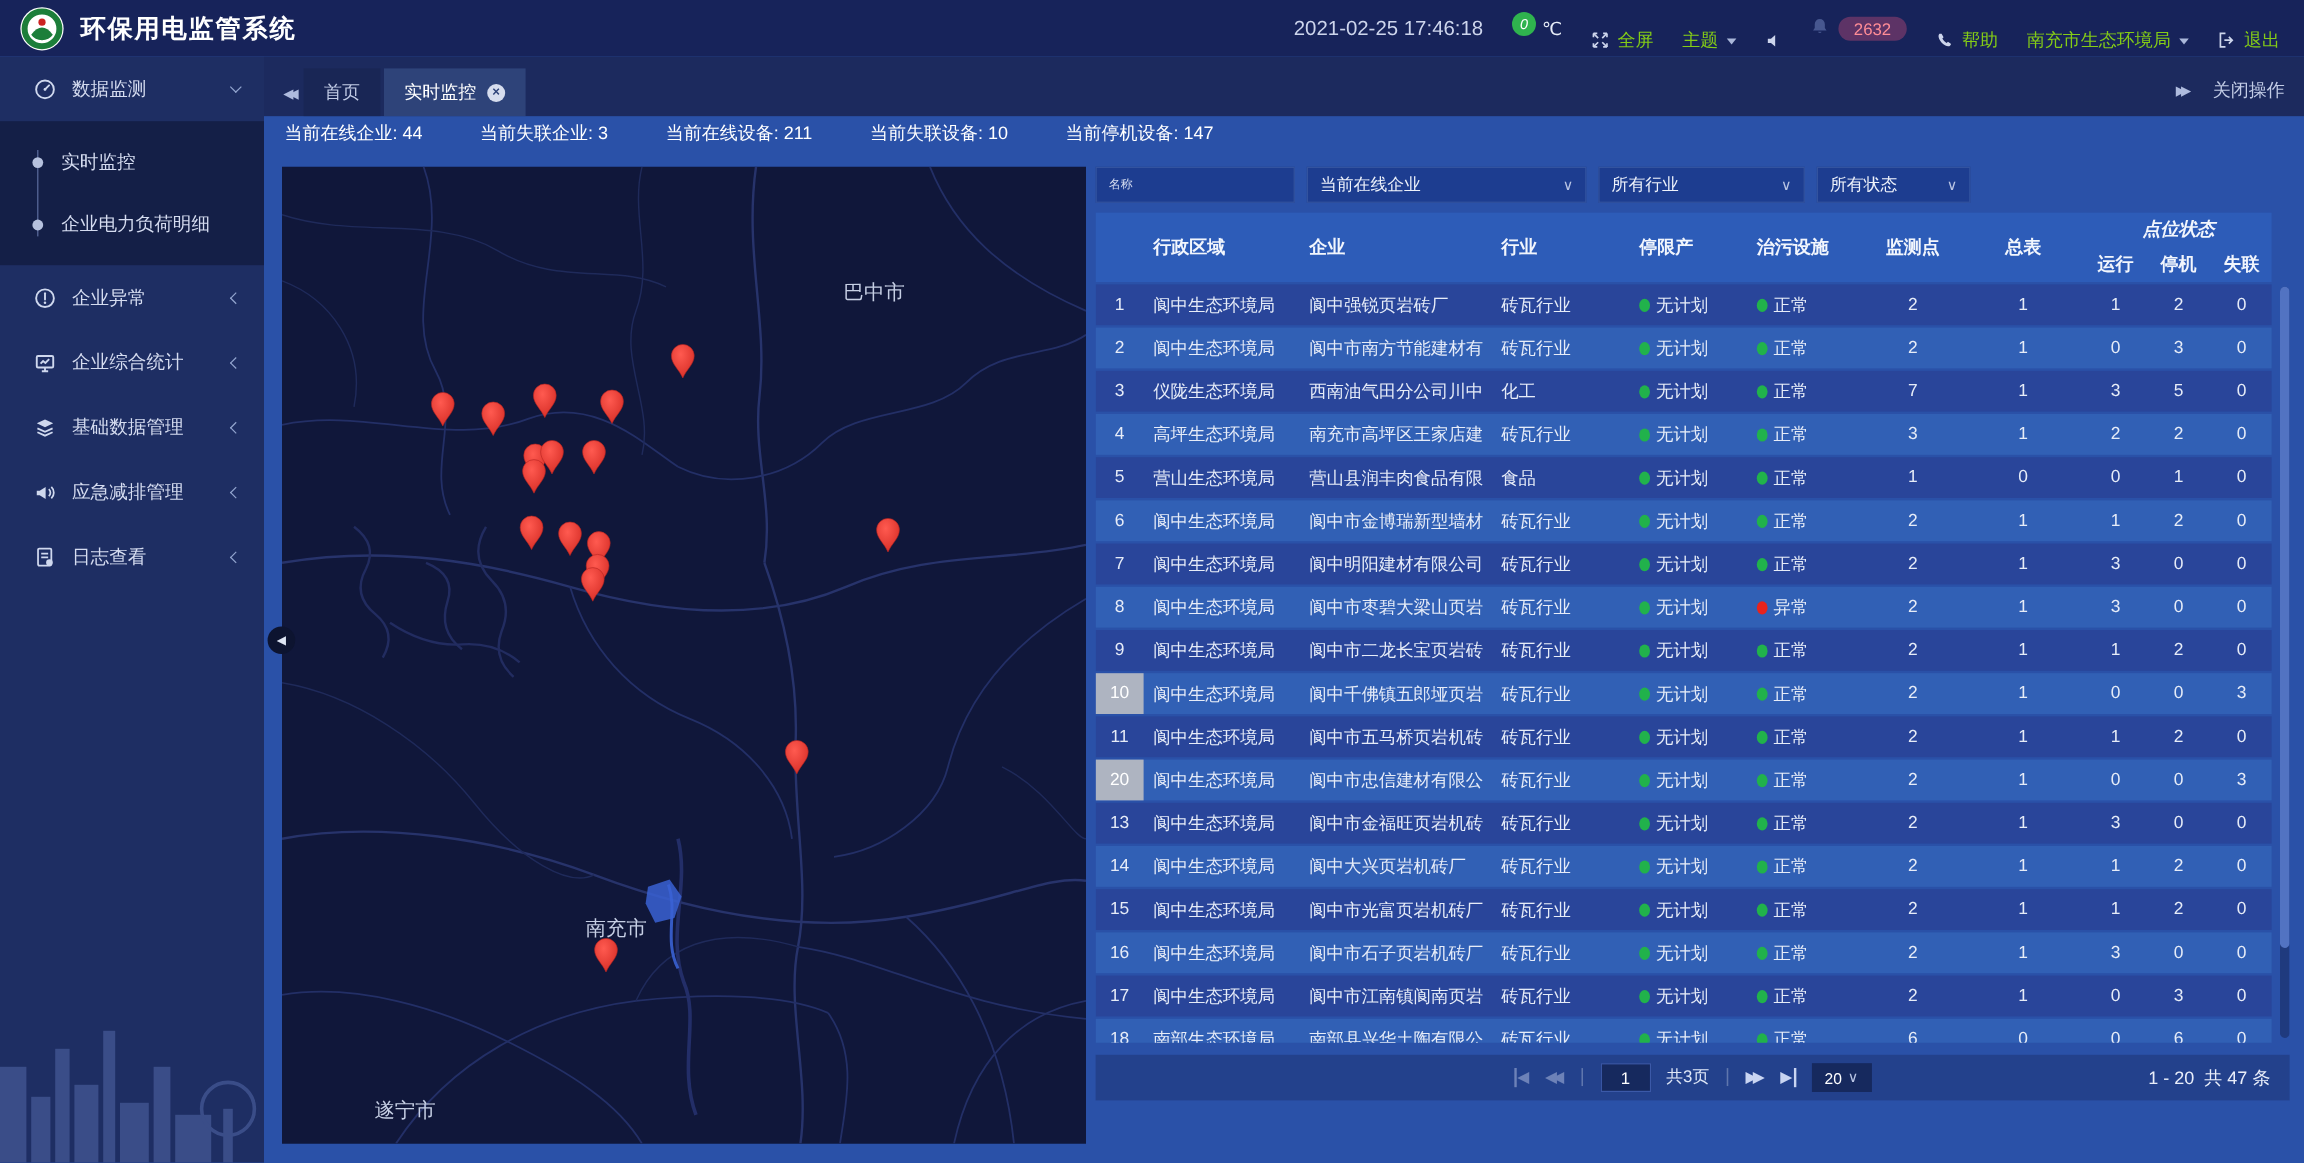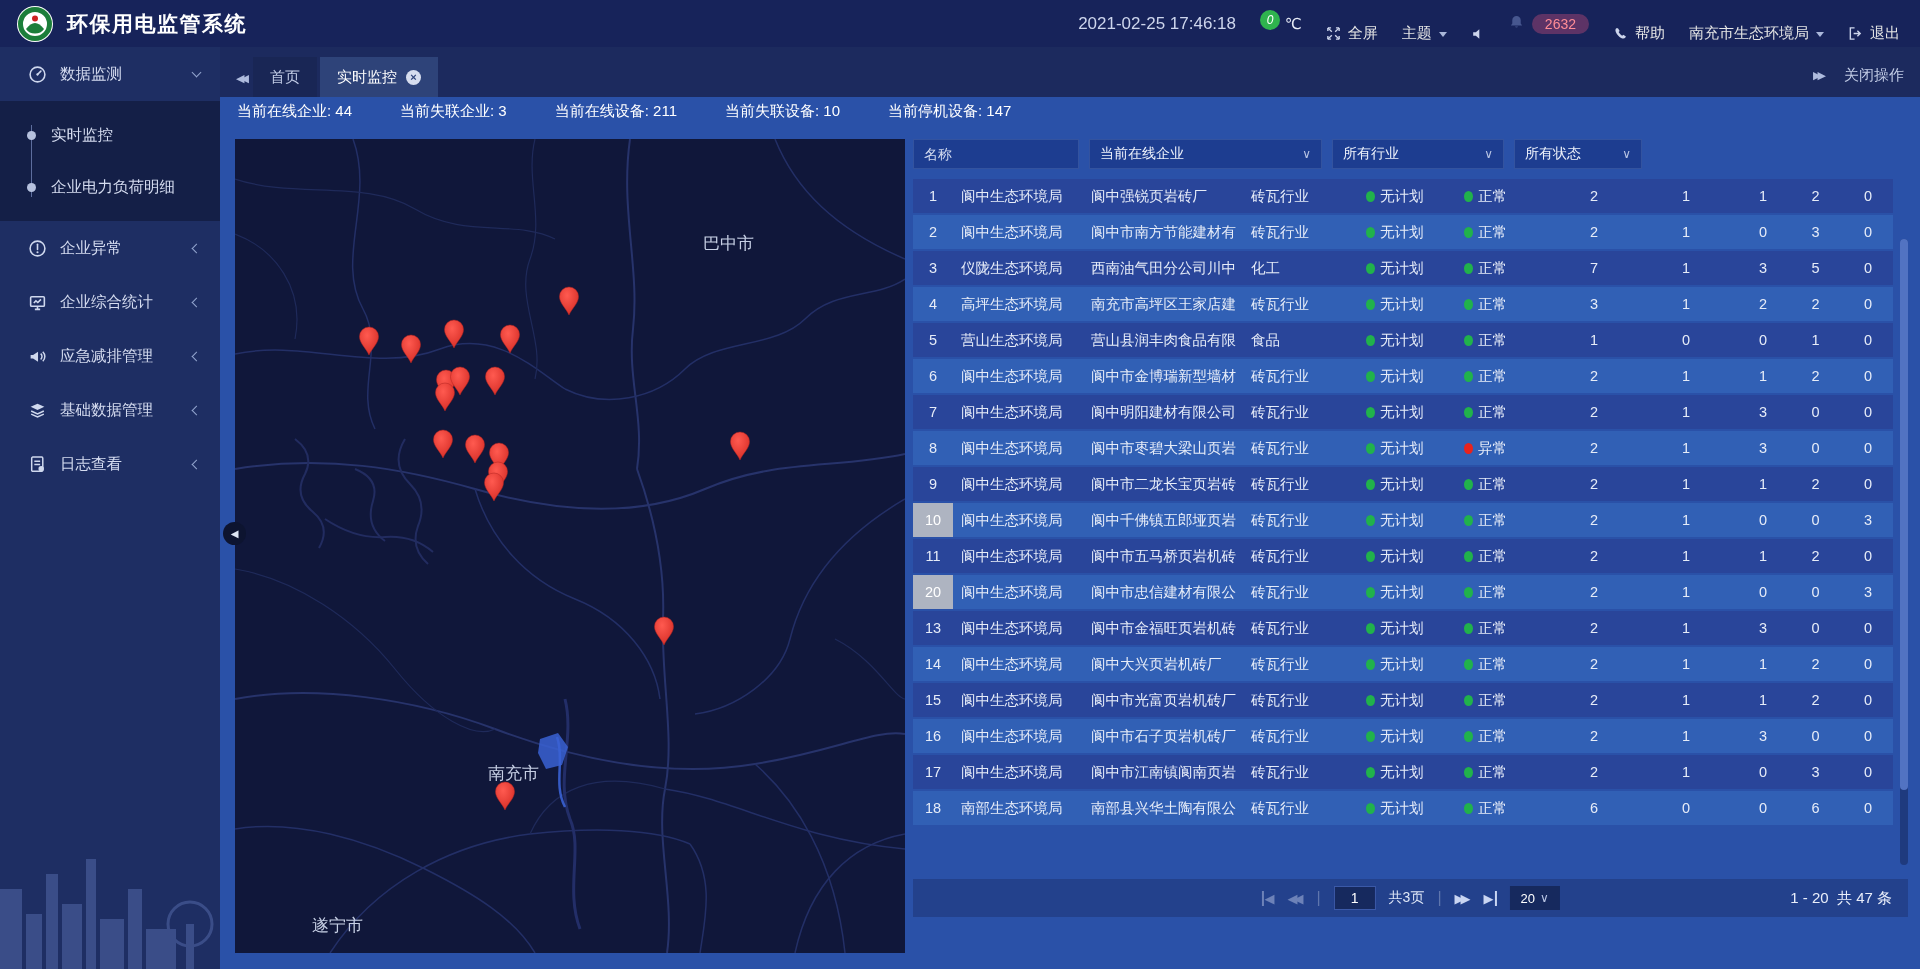--- a/index.html
+++ b/index.html
@@ -10,21 +10,21 @@
   
   .hdr { height:47px; background:#17235a; display:flex; align-items:center;
     justify-content:space-between; padding:0 20px 0 16px; flex:0 0 auto; }
   .brand { display:flex; align-items:center; gap:13px; }
   .brand .title { color:#fff; font-size:21px; font-weight:bold; letter-spacing:1.5px; }
   .hdr-right { display:flex; align-items:center; gap:24px; color:#c6cfe8; font-size:15px; }
   .datetime { font-size:17px; color:#cdd5ec; }
   .temp { display:flex; align-items:center; gap:5px; color:#e8edf8; }
   .temp-circle { width:20px; height:20px; border-radius:50%; background:#2fb34e; color:#fff;
     font-size:12px; display:flex; align-items:center; justify-content:center; margin-top:-8px; }
-  .hbtn { display:flex; align-items:center; gap:7px; cursor:pointer; color:#e5e5e5;margin-top:20px; }
+  .hbtn { display:flex; align-items:center; gap:7px; cursor:pointer; color:#84cc16;margin-top:20px; }
   .hbtn svg { display:block; }
   .tri-down { width:0; height:0; border-left:4px solid transparent; border-right:4px solid transparent;
     border-top:5px solid #aab7da; margin-top:2px; }
   .badge-wrap { display:flex; align-items:flex-start; gap:8px; }
   .badge-pill { background:rgba(190,75,120,.42); border-radius:11px; padding:2px 13px;
     color:#ff8d96; font-size:14px; }
 
   
   .shell { flex:1; display:flex; min-height:0; }
   aside { width:220px; background:#1e2e63; position:relative; flex:0 0 auto; overflow:hidden; }
@@ -64,21 +64,21 @@
   .content { flex:1; display:flex; padding:14px 12px 0 15px; gap:8px; min-height:0; align-items:flex-start; }
   .map-panel { width:670px; height:814px; background:#10173a; position:relative; flex:0 0 auto; }
   .map-panel svg.map { display:block; }
   .map-collapse { position:absolute; left:-12px; top:383px; width:23px; height:23px; border-radius:50%;
     background:#0d1430; color:#dfe6f5; border:none; font-size:10px; display:flex; align-items:center;
     justify-content:center; cursor:pointer; }
 
   .right-panel { flex:1; display:flex; flex-direction:column; min-width:0; }
   .filters { display:flex; gap:10px; margin-bottom:8px; flex:0 0 auto; }
   .f-input { width:166px; height:30px; background:#1d3d90; border:1px solid #33539f; color:#fff;
-    font-size:14px; padding:0 10px; outline:none; }
+    font-size:10px; padding:0 10px; outline:none; }
   .f-input::placeholder { color:#d4dcf0; opacity:1; }
   .f-select { height:30px; background:#1d3d90; border:1px solid #33539f; color:#eef2fb; font-size:14px;
     display:flex; align-items:center; justify-content:space-between; padding:0 10px; cursor:pointer; }
   .v-caret { color:#b9c5e4; font-size:12px; }
 
   
   .table-wrap { position:relative; height:692px; overflow:hidden; flex:0 0 auto; }
   .tgrid { display:grid; grid-template-columns:40px 130px 160px 115px 98px 98px 80px 104px 50px 55px 50px; }
   .thead { grid-template-rows:29px 29px; background:#2d5cb8; color:#f2f6fd; font-size:15px;
     font-weight:bold; width:980px; }
@@ -222,32 +222,32 @@
             <div class="ic"><svg width="19" height="19" viewBox="0 0 18 18" fill="none" stroke="currentColor" stroke-width="1.5">
                 <rect x="2.5" y="3.5" width="13" height="9" rx="1"></rect>
                 <path d="M6.5 15.5h5M9 12.5v3"></path>
                 <path d="M5.5 9.5l2-2 1.8 1.5 3-3"></path>
               </svg></div>
             <div class="lbl">企业综合统计</div>
             <div class="chev left"></div>
           </div>
           <div class="side-item">
             <div class="ic"><svg width="19" height="19" viewBox="0 0 18 18" fill="none" stroke="currentColor" stroke-width="1.4">
+                <path d="M9 2.5l6.5 3L9 8.5 2.5 5.5z" fill="currentColor" stroke="none"></path>
+                <path d="M3 9.5L9 12.2l6-2.7M3 12.5L9 15.2l6-2.7"></path>
+              </svg></div>
+            <div class="lbl">基础数据管理</div>
+            <div class="chev left"></div>
+          </div>
+          <div class="side-item">
+            <div class="ic"><svg width="19" height="19" viewBox="0 0 18 18" fill="none" stroke="currentColor" stroke-width="1.4">
                 <path d="M2.5 7.5v3.5h2.3L9.5 14V4.5L4.8 7.5z" fill="currentColor" stroke="none"></path>
                 <path d="M12 6.3c1.7 1.6 1.7 3.9 0 5.5M14 4.5c2.6 2.5 2.6 6.6 0 9"></path>
               </svg></div>
             <div class="lbl">应急减排管理</div>
-            <div class="chev left"></div>
-          </div>
-          <div class="side-item">
-            <div class="ic"><svg width="19" height="19" viewBox="0 0 18 18" fill="none" stroke="currentColor" stroke-width="1.4">
-                <path d="M9 2.5l6.5 3L9 8.5 2.5 5.5z" fill="currentColor" stroke="none"></path>
-                <path d="M3 9.5L9 12.2l6-2.7M3 12.5L9 15.2l6-2.7"></path>
-              </svg></div>
-            <div class="lbl">基础数据管理</div>
             <div class="chev left"></div>
           </div>
           <div class="side-item">
             <div class="ic"><svg width="19" height="19" viewBox="0 0 18 18" fill="none" stroke="currentColor" stroke-width="1.4">
                 <rect x="3.5" y="2" width="10.5" height="13.5" rx="1"></rect>
                 <path d="M6 6h5.5M6 9h5.5"></path>
                 <circle cx="12.5" cy="13" r="2.6" fill="currentColor" stroke="none"></circle>
               </svg></div>
             <div class="lbl">日志查看</div>
             <div class="chev left"></div>
@@ -413,20 +413,34 @@
               <span>所有行业</span>
               <span class="v-caret">∨</span>
             </div>
             <div class="f-select" style="width:128px">
               <span>所有状态</span>
               <span class="v-caret">∨</span>
             </div>
           </div>
 
           <div class="table-wrap">
+            <div class="tgrid thead">
+              <div class="th"></div>
+              <div class="th txt">行政区域</div>
+              <div class="th txt">企业</div>
+              <div class="th txt">行业</div>
+              <div class="th txt">停限产</div>
+              <div class="th txt">治污设施</div>
+              <div class="th ctr">监测点</div>
+              <div class="th ctr">总表</div>
+              <div class="group-hdr">点位状态</div>
+              <div class="sub-hdr" style="grid-column:9">运行</div>
+              <div class="sub-hdr" style="grid-column:10">停机</div>
+              <div class="sub-hdr" style="grid-column:11">失联</div>
+            </div>
             <div class="tbody" id="tbody">
                 <div class="tgrid trow">
                   <div class="cell-num">1</div>
                   <div class="cell">阆中生态环境局</div>
                   <div class="cell">阆中强锐页岩砖厂</div>
                   <div class="cell">砖瓦行业</div>
                   <div class="status"><i class="sdot" style="background: rgb(33, 178, 75);"></i>无计划</div>
                   <div class="status"><i class="sdot" style="background: rgb(33, 178, 75);"></i>正常</div>
                   <div class="cnum">2</div>
                   <div class="cnum">1</div>

